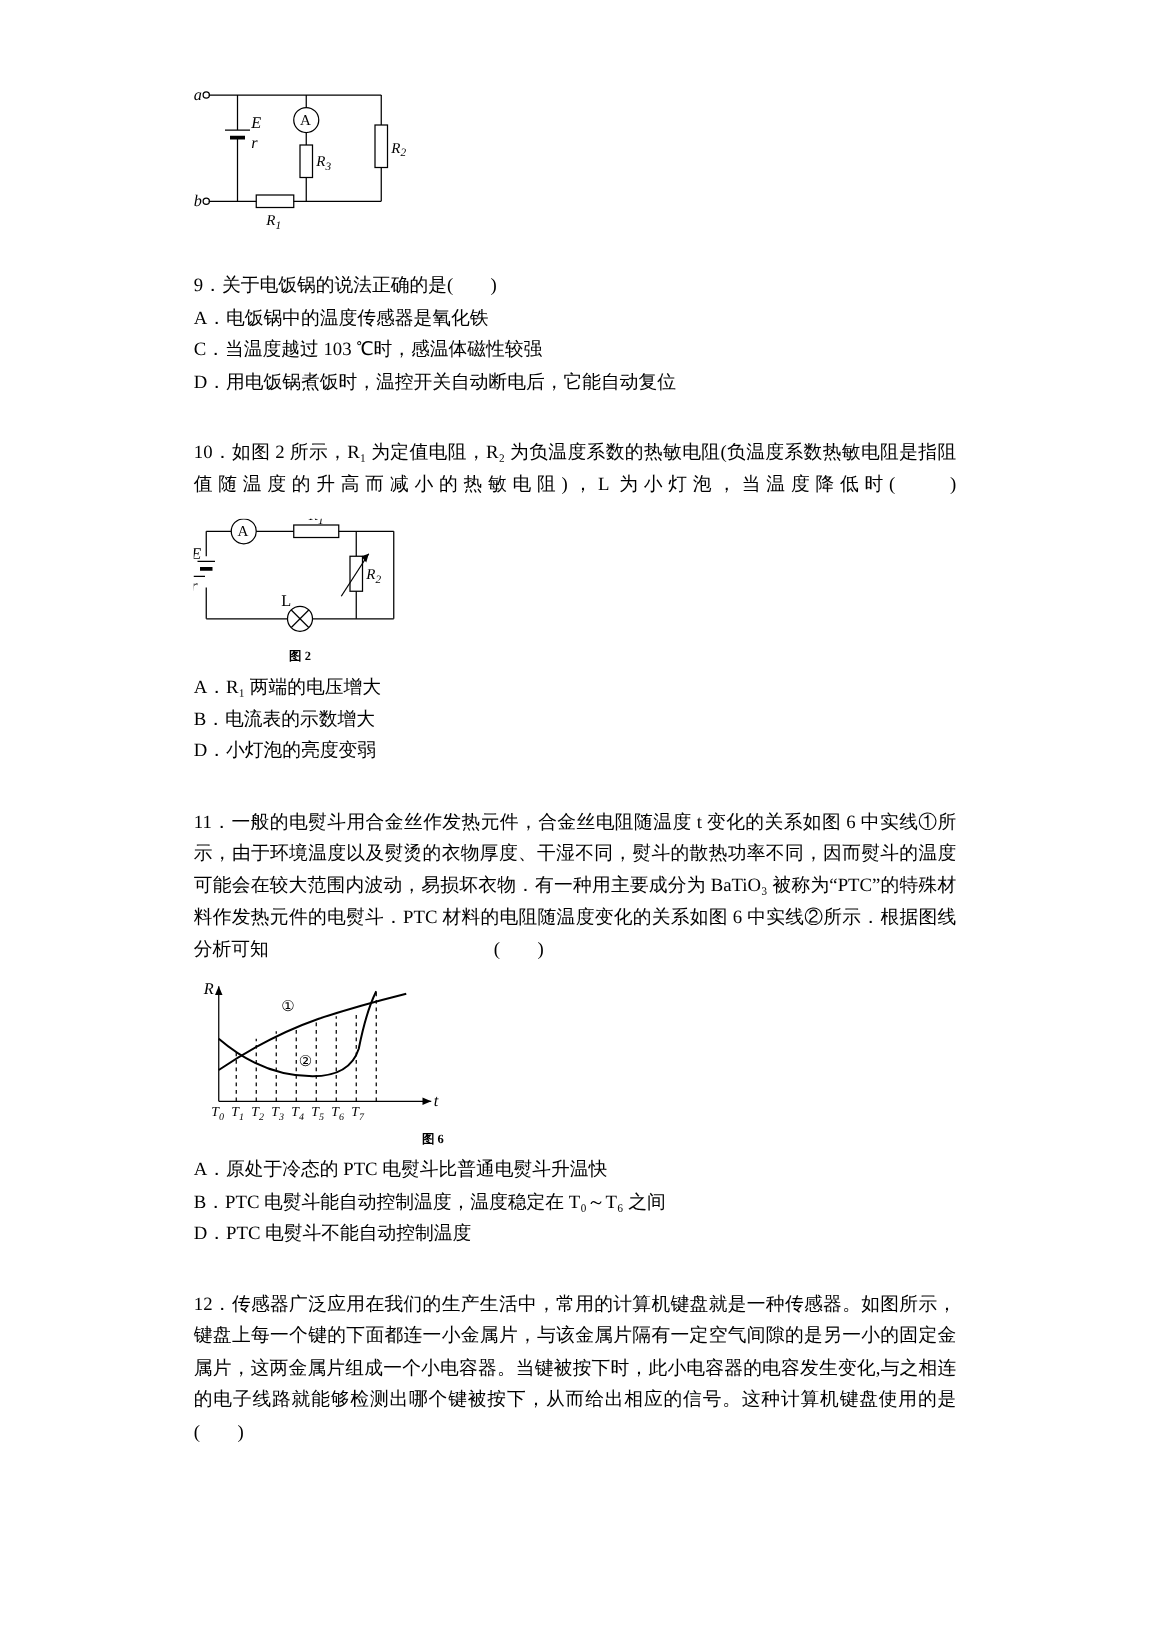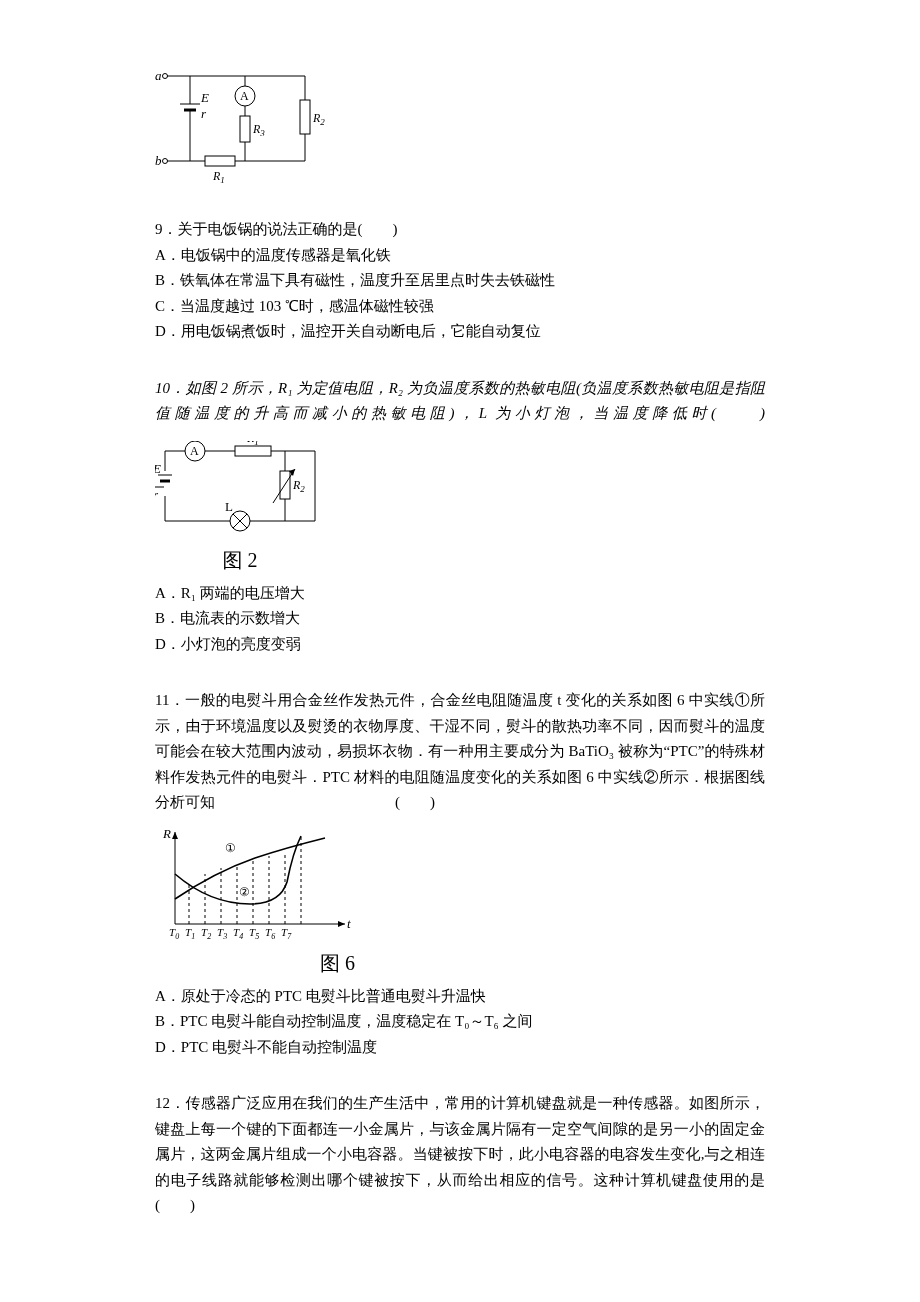--- a/index.html
+++ b/index.html
@@ -19,22 +19,23 @@
     position: relative;
   }
   .fig {
     margin: 6px 0 4px 0;
   }
   .fig svg {
     display: block;
   }
   .fig-caption {
     text-align: center;
-    font-size: 20px;
+    font-size: 10px;
     margin-top: 2px;
+    font-weight: bold;
   }
   .options-row {
     display: flex;
   }
   .options-row .col {
     flex: 0 0 45%;
   }
   .p {
     text-align: justify;
     text-justify: inter-ideograph;
@@ -78,25 +79,24 @@
       <text x="158" y="56" font-size="12" font-style="italic">R<tspan font-size="9" dy="3">2</tspan></text>
 
       <rect x="50" y="90" width="30" height="10" fill="#fff" stroke="#000"></rect>
       <text x="58" y="114" font-size="12" font-style="italic">R<tspan font-size="9" dy="3">1</tspan></text>
     </svg>
   </div>
 
 
   <div class="p">9．关于电饭锅的说法正确的是(　　)</div>
   <div>A．电饭锅中的温度传感器是氧化铁</div>
-  <div>B．铁氧体在常温下具有磁性，温度升至居里点时失去铁磁性</div>
   <div>C．当温度越过 103 ℃时，感温体磁性较强</div>
   <div>D．用电饭锅煮饭时，温控开关自动断电后，它能自动复位</div>
 
-  <div class="p" style="text-align:justify; text-align-last:justify;font-style:italic;">10．如图 2 所示，R₁ 为定值电阻，R₂ 为负温度系数的热敏电阻(负温度系数热敏电阻是指阻值随温度的升高而减小的热敏电阻)，L 为小灯泡，当温度降低时(　　)</div>
+  <div class="p" style="text-align:justify; text-align-last:justify;">10．如图 2 所示，R₁ 为定值电阻，R₂ 为负温度系数的热敏电阻(负温度系数热敏电阻是指阻值随温度的升高而减小的热敏电阻)，L 为小灯泡，当温度降低时(　　)</div>
 
   <div class="fig" style="margin-top:14px;">
     <svg width="170" height="100" viewBox="0 0 170 100">
 
       <line x1="10" y1="10" x2="160" y2="10" stroke="#000"></line>
       <line x1="160" y1="10" x2="160" y2="80" stroke="#000"></line>
       <line x1="160" y1="80" x2="10" y2="80" stroke="#000"></line>
       <line x1="10" y1="30" x2="10" y2="10" stroke="#000"></line>
       <line x1="10" y1="55" x2="10" y2="80" stroke="#000"></line>
 

